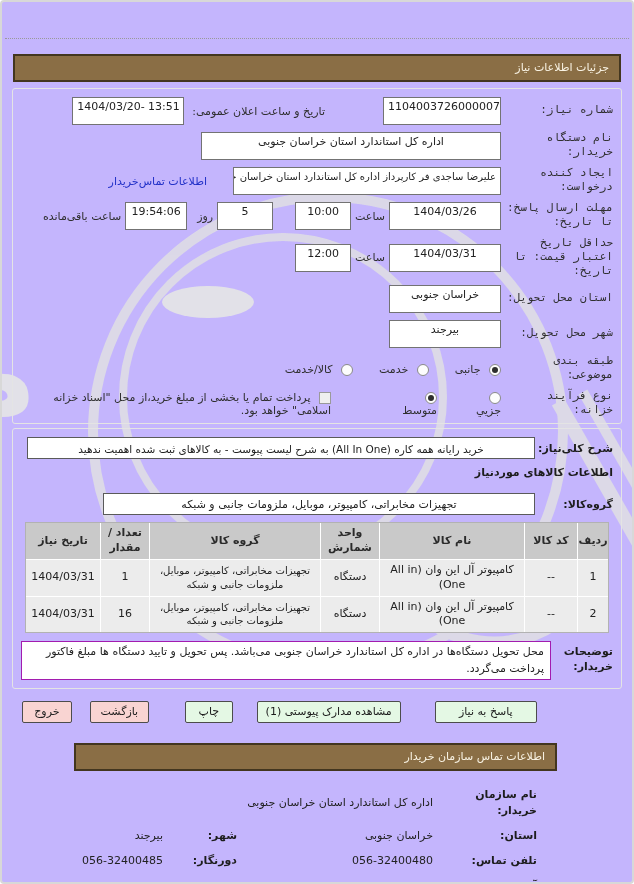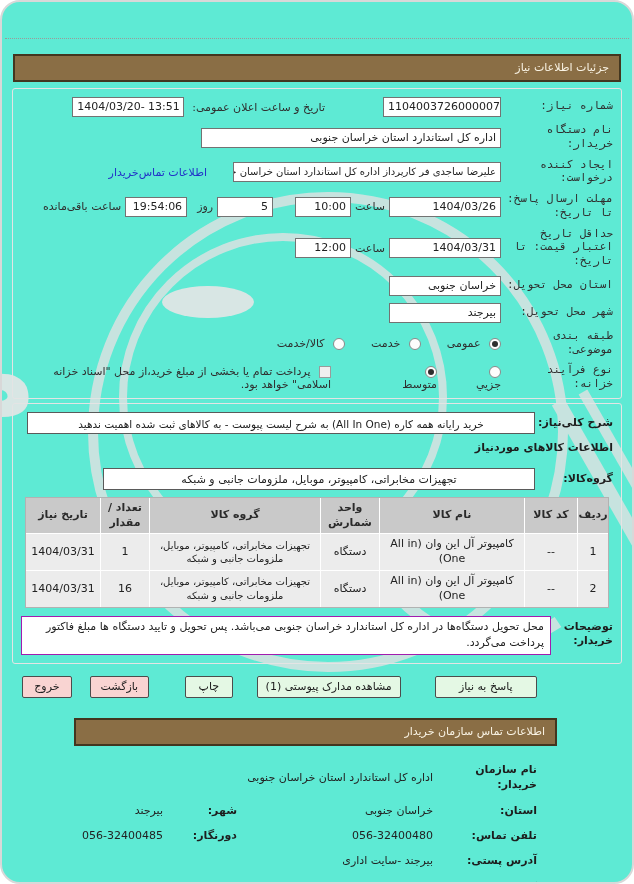--- a/index.html
+++ b/index.html
@@ -1,38 +1,38 @@
 <!DOCTYPE html>
 <html lang="fa" dir="rtl"><head>
 <meta charset="utf-8">
 <style>
   * { box-sizing: border-box; margin: 0; padding: 0; }
   html,body { background:#fff; }
   body { font-family: "DejaVu Sans", sans-serif; font-size: 11px; color:#222; }
-  .page { position:relative; width:634px; height:884px; margin:0 auto; background:#5eead4;
-          border:2px solid #d8d8d8; border-radius:20px; overflow:hidden; direction:rtl; }
+  .page { position:relative; width:634px; height:884px; margin:0 auto; background:#c4b5fd;
+          border:2px solid #d8d8d8; border-radius:4px; overflow:hidden; direction:rtl; }
   .content { position:relative; z-index:1; }
   .watermark { position:absolute; inset:0; z-index:0; pointer-events:none; }
 
   .top-space { height:36px; }
   .dotted { border-top:1px dotted #9a9a9a; margin:0 3px; }
 
   .bar { background:#8a6e45; border:2px solid #43361f; color:#f9f3e4;
          height:28px; line-height:24px; padding:0 10px; font-size:11px; }
   .bar1 { margin:15px 11px 6px; }
   .bar2 { margin:20px 75px 12px 72px; }
 
   .group { margin:4px 10px 0; border:1px solid #e4e4e4; border-radius:3px; padding:8px 8px 2px; }
 
   .frow { display:flex; align-items:center; margin-bottom:7px; }
   .lbl { color:#2f2f2f; }
   .lbl-col { width:112px; flex:0 0 112px; line-height:1.25;font-family:Liberation Mono, monospace; }
   .b { font-weight:bold; color:#1d1d1d; }
   .field { display:inline-block; background:#fff; border:1px solid #737373;
-           height:20px; line-height:18px; padding:0 4px; text-align:right;
+           height:28px; line-height:18px; padding:0 4px; text-align:center;
            overflow:hidden; white-space:nowrap; }
   .ltr { direction:ltr; unicode-bidi:embed; }
   .link { color:#2231c8; cursor:pointer; }
 
   .radio { display:inline-block; width:12px; height:12px; border:1px solid #8a8a8a;
            border-radius:50%; background:#fdfdfd; vertical-align:middle; }
   .radio.on { position:relative; }
   .radio.on::after { content:''; position:absolute; top:2px; left:2px; width:6px; height:6px;
                      border-radius:50%; background:#2e2e2e; }
   .checkbox { display:inline-block; width:12px; height:12px; border:1px solid #9a9a9a;
@@ -138,21 +138,21 @@
 
       <div class="frow">
         <span class="lbl lbl-col">شهر محل تحویل:</span>
         <span class="field" style="width:112px">بیرجند</span>
       </div>
 
       <div class="frow">
         <span class="lbl lbl-col">طبقه بندی موضوعی:</span>
         <span class="ropt">
           <span class="radio on"></span>
-          <span class="lbl">عمومی</span>
+          <span class="lbl">جانبی</span>
         </span>
         <span class="ropt">
           <span class="radio"></span>
           <span class="lbl">خدمت</span>
         </span>
         <span class="ropt">
           <span class="radio"></span>
           <span class="lbl">کالا/خدمت</span>
         </span>
       </div>

